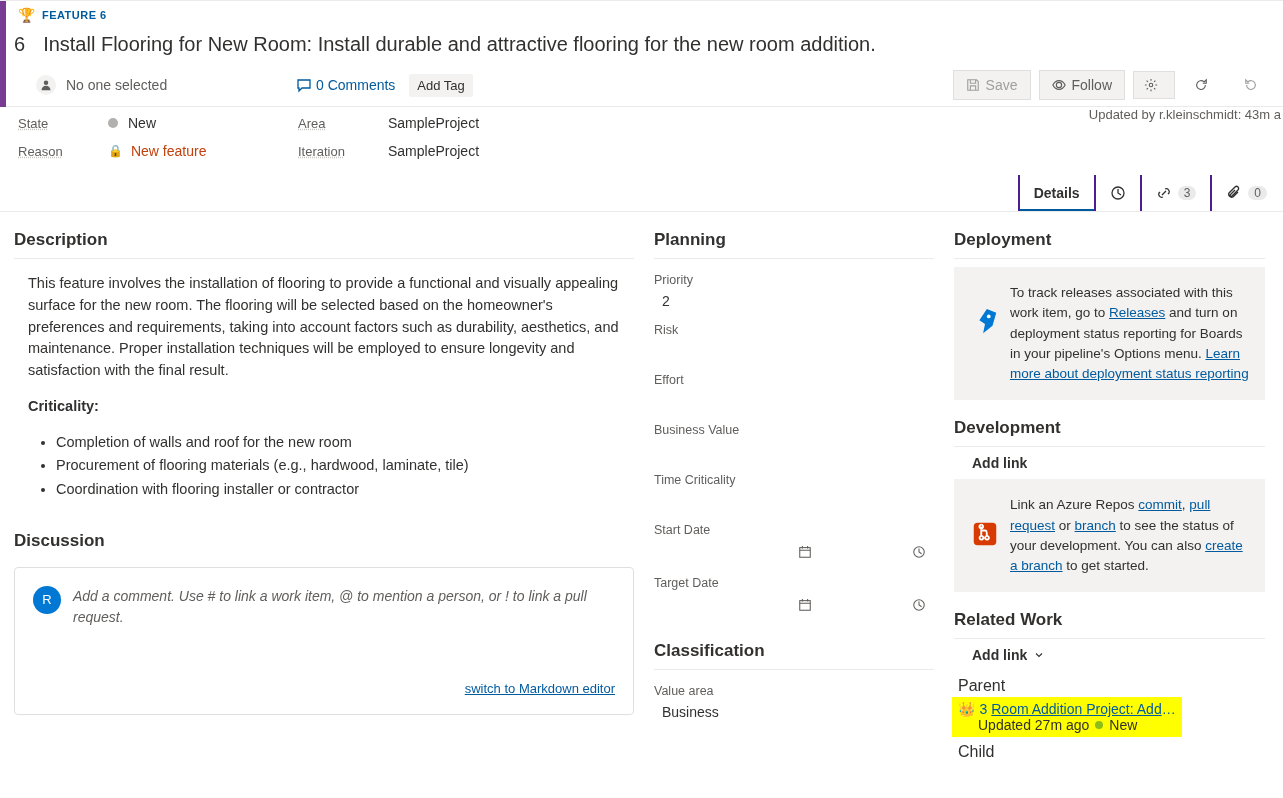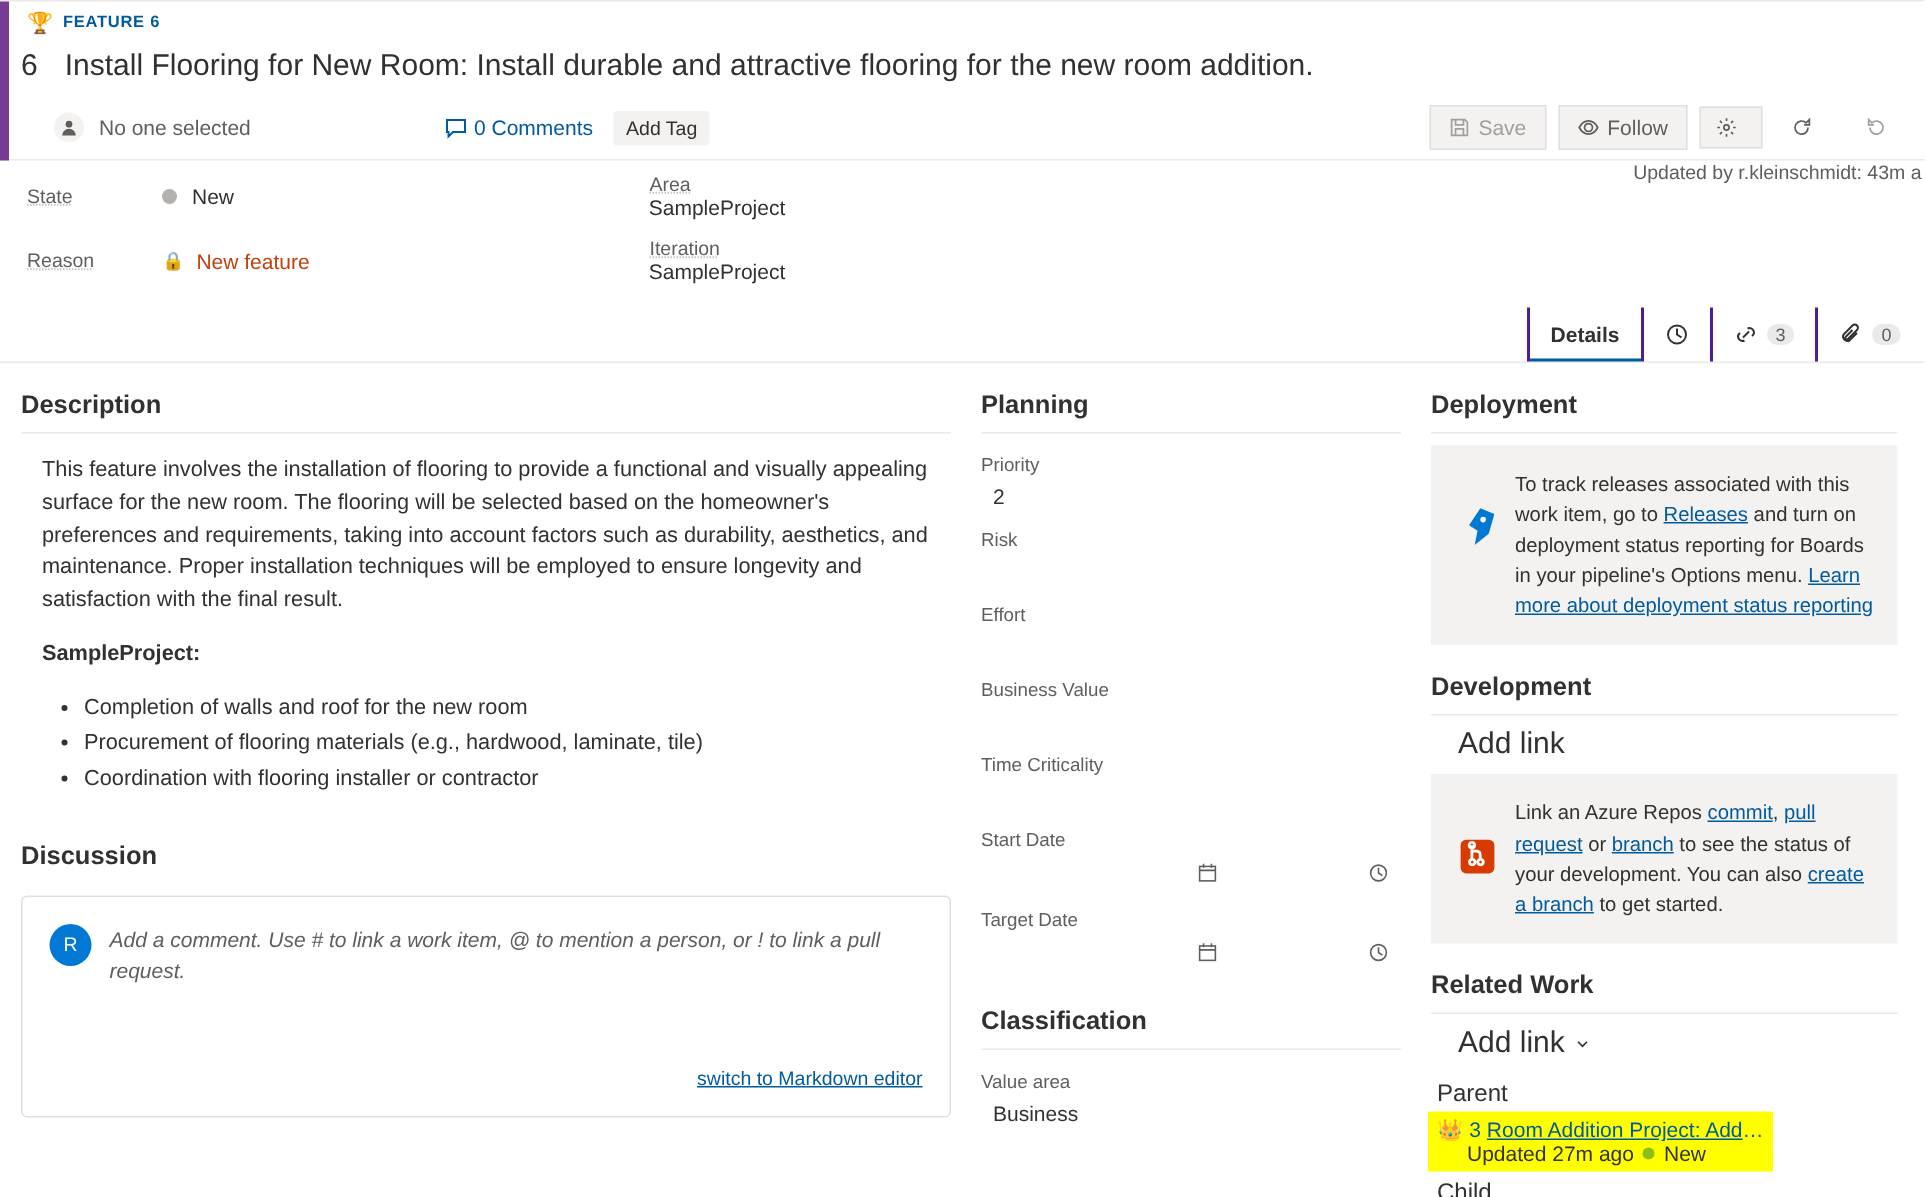--- a/index.html
+++ b/index.html
@@ -86,21 +86,21 @@
   .btn-icon-only { padding: 6px 10px; }
   .btn-ghost { background: transparent; border: 1px solid transparent; }
   .btn-disabled { color: #a19f9d; }
   .meta-row {
     display: flex; align-items: center;
     padding: 8px 14px 4px 18px;
     font-size: 14px;
     position: relative;
   }
   .meta-col1 { width: 280px; display: flex; align-items: center; }
-  .meta-col2 { width: 360px; display: flex; align-items: center; flex-direction: column; }
+  .meta-col2 { width: 360px; display: flex; align-items: center; }
   .meta-label { color: #605e5c; font-size: 13px; width: 90px; text-decoration: underline dotted; text-decoration-color: #c8c6c4; }
   .state-dot { width: 10px; height: 10px; border-radius: 50%; background: #b3b0ad; margin-right: 10px; }
   .lock-ic { color: #a19f9d; font-size: 12px; margin-right: 8px; }
   .updated-by {
     position: absolute; right: 2px; top: 0;
     color: #605e5c; font-size: 13px;
   }
   .tabs-row {
     display: flex; justify-content: flex-end;
     padding: 0 2px 0 0;
@@ -166,21 +166,21 @@
     padding: 16px;
     display: flex;
     font-size: 13.5px;
     line-height: 1.5;
     margin-bottom: 18px;
   }
   .info-box .box-ic {
     width: 30px; height: 30px; flex-shrink: 0;
     margin-right: 10px; margin-top: 24px;
   }
-  .add-link-row { font-size: 20px; font-weight: 400; padding: 8px 0 8px 18px; cursor: pointer; display: flex; align-items: center; }
+  .add-link-row { font-size: 14px; font-weight: 700; padding: 8px 0 8px 18px; cursor: pointer; display: flex; align-items: center; }
   .parent-box {
     background: #ffff00;
     padding: 4px 6px;
     font-size: 14px;
     width: 230px;
     margin-left: -2px;
   }
   .parent-box .pline1 { display: flex; align-items: center; white-space: nowrap; overflow: hidden; }
   .parent-box .crown { color: #e67e22; margin-right: 4px; }
   .parent-box .pid { color: #005a9e; margin-right: 4px; }
@@ -301,21 +301,21 @@
   </div>
 </div>
 
 <div class="content">
 
   <div class="col-left">
     <div class="section-h">Description</div>
     <div class="section-line"></div>
     <div class="desc-body">
       <p>This feature involves the installation of flooring to provide a functional and visually appealing surface for the new room. The flooring will be selected based on the homeowner's preferences and requirements, taking into account factors such as durability, aesthetics, and maintenance. Proper installation techniques will be employed to ensure longevity and satisfaction with the final result.</p>
-      <p><strong>SampleProject:</strong></p>
+      <p><strong>Criticality:</strong></p>
       <ul>
         <li>Completion of walls and roof for the new room</li>
         <li>Procurement of flooring materials (e.g., hardwood, laminate, tile)</li>
         <li>Coordination with flooring installer or contractor</li>
       </ul>
     </div>
 
     <div class="section-h" style="margin-top:30px">Discussion</div>
     <div class="discussion-box">
       <div class="disc-avatar">R</div>

